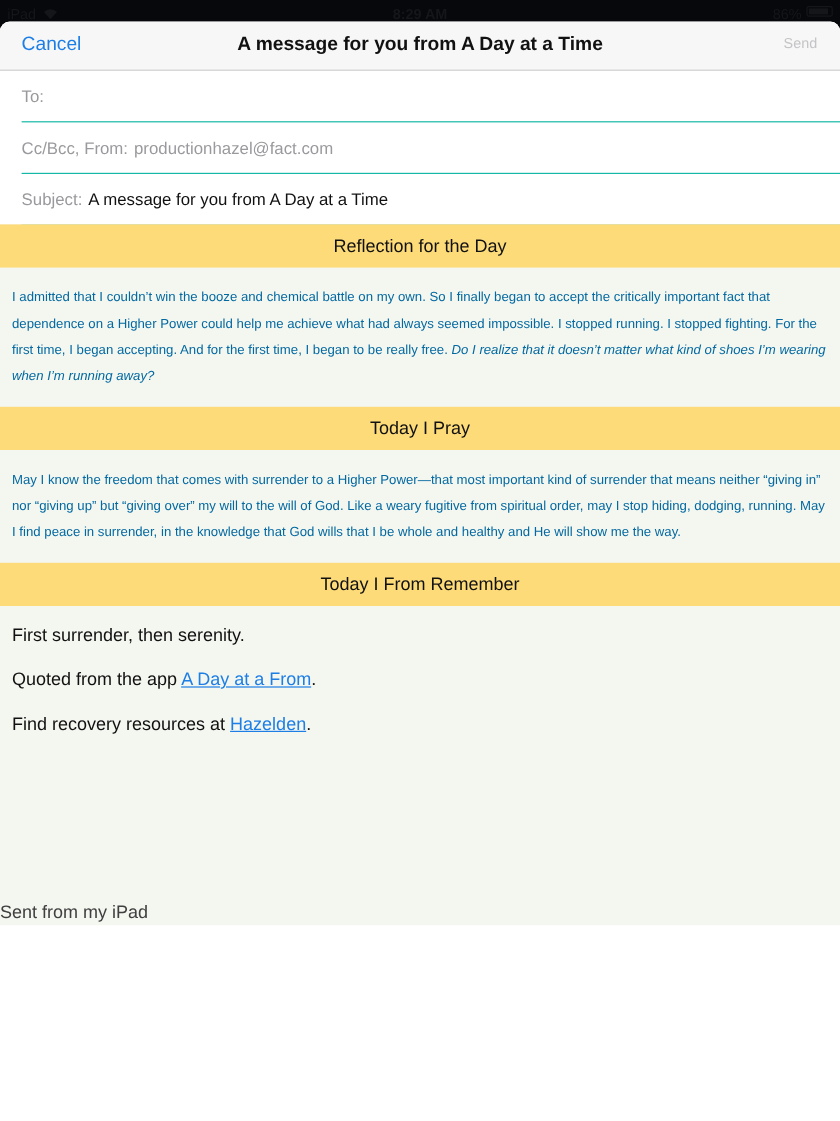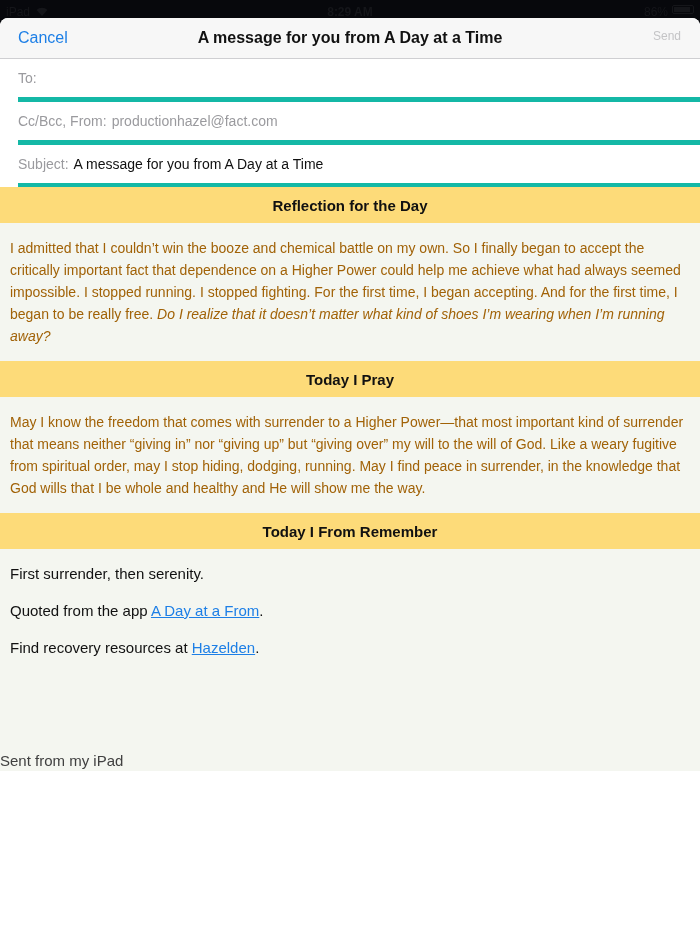--- a/index.html
+++ b/index.html
@@ -24,36 +24,36 @@
 
     .nav-bar {
       height: 41px; background: #f7f7f7; border-bottom: 1px solid #cfcfd2;
       position: relative; display: flex; align-items: center;
     }
     .nav-cancel { position: absolute; left: 18px; top: 11px; font-size: 16px; color: #1d7fe6; cursor: pointer; text-align: right; }
     .nav-title { position: absolute; left: 0; right: 0; top: 11px; text-align: center; font-size: 16px; font-weight: bold; color: #111; }
     .nav-send { position: absolute; right: 19px; top: 11px; font-size: 12px; color: #c4c4c6; cursor: pointer; }
 
     .field-row {
-      height: 43px; margin-left: 18px; border-bottom: 5px solid #14b8a6;
+      height: 43px; margin-left: 18px; border-bottom: 1px solid #14b8a6;
       display: flex; align-items: center; font-size: 14px;
     }
     .field-label { color: #9a9a9e; }
     .field-value { color: #9a9a9e; margin-left: 5px; }
     .field-value.dark { color: #111; }
     .field-input { flex: 1; height: 100%; border: none; outline: none; background: transparent; }
 
     .body-area { background: #f4f6f0; width: 700px; height: 584px; position: absolute; top: 169px; left: 0; }
 
     .section-header {
       background: #fddb79; height: 36px; display: flex; align-items: center; justify-content: center;
-      font-size: 15px; font-weight: bold; color: #111;
+      font-size: 15px; font-weight: normal; color: #111;
     }
     .section-text {
-      padding: 14px 10px 14px 10px; font-size: 14px; line-height: 22px; color: #a16207;
+      padding: 14px 10px 14px 10px; font-size: 11px; line-height: 22px; color: #0369a1;
     }
     .section-text i { font-style: italic; }
     .para { padding: 0 10px; font-size: 15px; line-height: 22px; color: #111; margin-bottom: 15px; }
     .para a { color: #1d7fe6; text-decoration: underline; cursor: pointer; }
     .signature { position: absolute; left: 0; top: 563px; font-size: 15px; color: #404040; line-height: 22px; }
   </style>
 </head>
 <body>
 
 <div class="status-bar">

